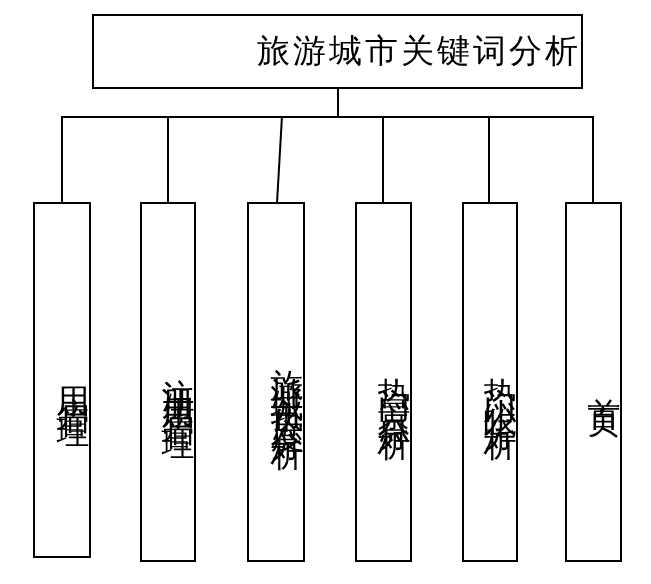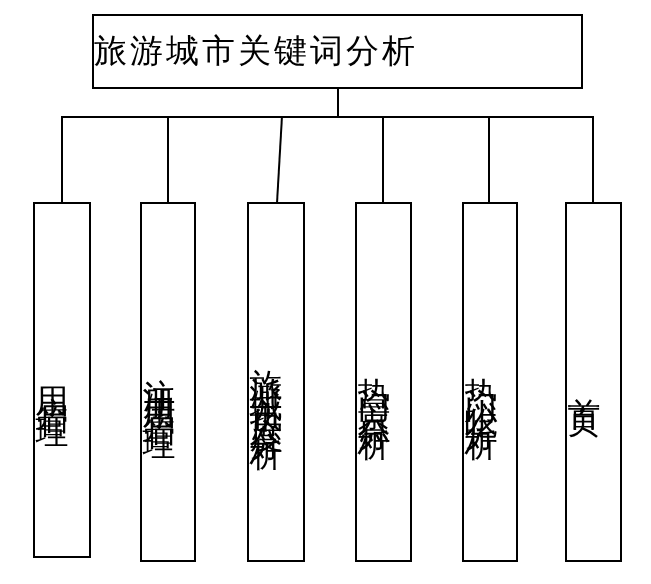--- a/index.html
+++ b/index.html
@@ -28,21 +28,21 @@
     stroke: #000000;
     stroke-width: 2;
   }
   .box {
     position: absolute;
     box-sizing: border-box;
     border: 2px solid #000000;
     background: #ffffff;
     display: flex;
     align-items: center;
-    justify-content: flex-start;
+    justify-content: flex-end;
   }
   .root-box {
     left: 92px;
     top: 14px;
     width: 491px;
     height: 75px;
   }
   .root-label {
     font-size: 33px;
     letter-spacing: 3px;

